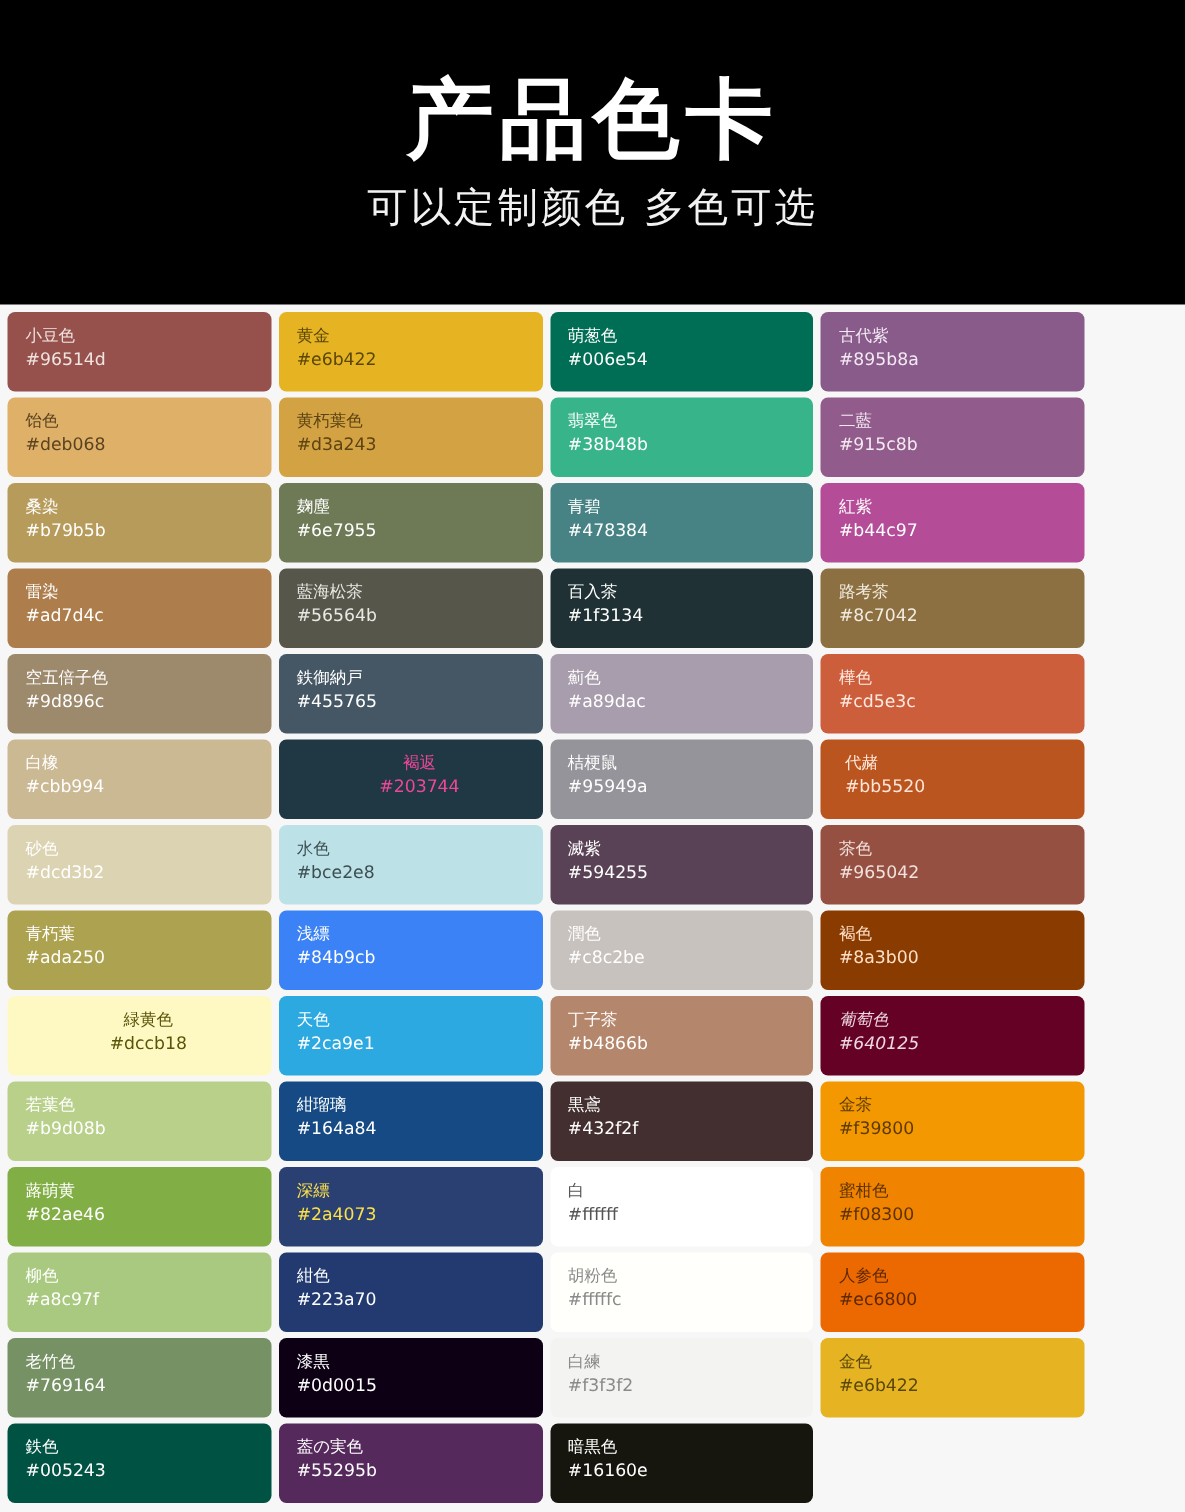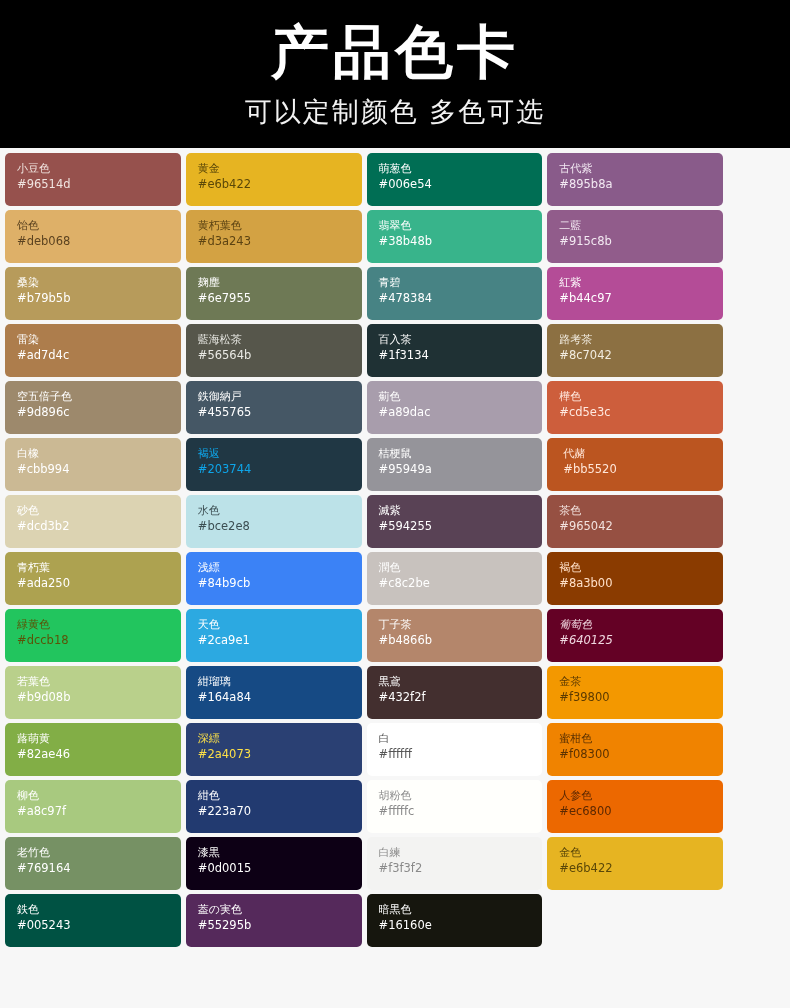--- a/index.html
+++ b/index.html
@@ -11,21 +11,21 @@
     width: 790px;
     height: 1008px;
     background: #f7f7f7;
     font-family: "Liberation Sans", "DejaVu Sans", sans-serif;
     overflow: hidden;
   }
 
   
   .hero {
     background: #000000;
-    height: 148px;
+    height: 203px;
     width: 790px;
     box-sizing: border-box;
     display: flex;
     flex-direction: column;
     align-items: center;
     justify-content: center;
     text-align: center;
   }
   .hero-title {
     color: #ffffff;
@@ -166,21 +166,21 @@
       <span class="swatch-hex">#a89dac</span>
     </div>
     <div class="swatch" style="background: rgb(205, 94, 60); color: rgb(255, 233, 224);">
       <span class="swatch-name">樺色</span>
       <span class="swatch-hex">#cd5e3c</span>
     </div>
     <div class="swatch" style="background: rgb(203, 185, 148); color: rgb(255, 255, 255);">
       <span class="swatch-name">白橡</span>
       <span class="swatch-hex">#cbb994</span>
     </div>
-    <div class="swatch" style="background: rgb(32, 55, 68); color: #0ea5e9;">
+    <div class="swatch" style="background: rgb(32, 55, 68); color: #ec4899; text-align: center;">
       <span class="swatch-name">褐返</span>
       <span class="swatch-hex">#203744</span>
     </div>
     <div class="swatch" style="background: rgb(149, 148, 154); color: rgb(255, 255, 255);">
       <span class="swatch-name">桔梗鼠</span>
       <span class="swatch-hex">#95949a</span>
     </div>
     <div class="swatch" style="background: rgb(187, 85, 32); color: rgb(255, 230, 216); padding-left: 16px;">
       <span class="swatch-name">代赭</span>
       <span class="swatch-hex">#bb5520</span>
@@ -210,21 +210,21 @@
       <span class="swatch-hex">#84b9cb</span>
     </div>
     <div class="swatch" style="background: rgb(200, 194, 190); color: rgb(255, 255, 255);">
       <span class="swatch-name">潤色</span>
       <span class="swatch-hex">#c8c2be</span>
     </div>
     <div class="swatch" style="background: rgb(138, 59, 0); color: rgb(255, 224, 200);">
       <span class="swatch-name">褐色</span>
       <span class="swatch-hex">#8a3b00</span>
     </div>
-    <div class="swatch" style="background: #22c55e; color: rgb(90, 84, 8);">
+    <div class="swatch" style="background: #fef9c3; color: rgb(90, 84, 8); text-align: center;">
       <span class="swatch-name">緑黄色</span>
       <span class="swatch-hex">#dccb18</span>
     </div>
     <div class="swatch" style="background: rgb(44, 169, 225); color: rgb(255, 255, 255);">
       <span class="swatch-name">天色</span>
       <span class="swatch-hex">#2ca9e1</span>
     </div>
     <div class="swatch" style="background: rgb(180, 134, 107); color: rgb(255, 255, 255);">
       <span class="swatch-name">丁子茶</span>
       <span class="swatch-hex">#b4866b</span>

